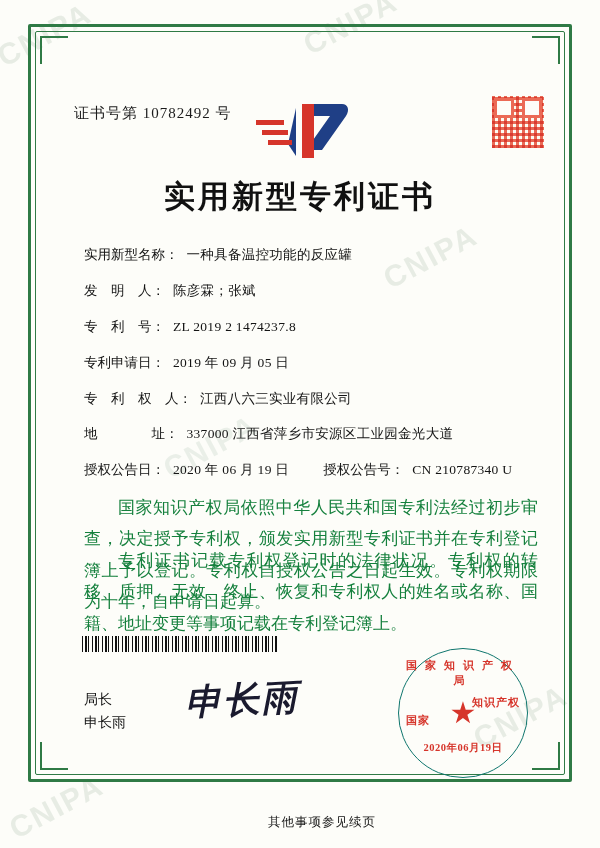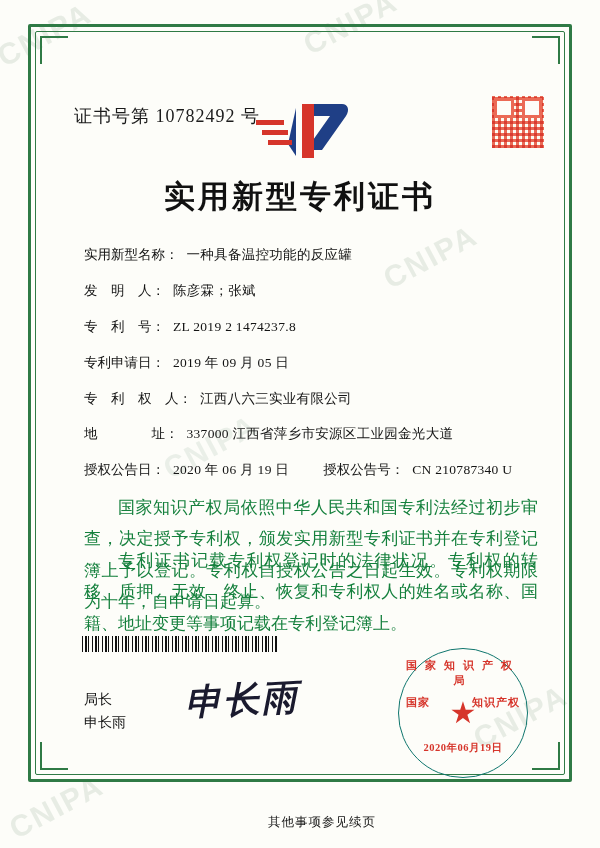--- a/index.html
+++ b/index.html
@@ -57,21 +57,21 @@
   }
   .corner.tl { left: 40px;  top: 36px;  border-right: none; border-bottom: none; }
   .corner.tr { right: 40px; top: 36px;  border-left: none;  border-bottom: none; }
   .corner.bl { left: 40px;  bottom: 78px; border-right: none; border-top: none; }
   .corner.br { right: 40px; bottom: 78px; border-left: none;  border-top: none; }
 
   
   .cert-no {
     position: absolute;
     left: 74px; top: 104px;
-    font-size: 18px;
+    font-size: 15px;
     color: #1b1b1b;
     letter-spacing: 1px;
   }
   .qr {
     position: absolute;
     right: 56px; top: 96px;
     width: 52px; height: 52px;
     background:
       repeating-linear-gradient(90deg,#e8513a 0 3px,#fdfdf9 3px 6px),
       repeating-linear-gradient(0deg,#e8513a 0 3px,#fdfdf9 3px 6px);
@@ -201,21 +201,21 @@
     letter-spacing: 8px;
   }
   .seal-text-top { top: 9px; }
   .seal-side {
     position: absolute;
     top: 46px;
     font-size: 11px;
     font-weight: bold;
     letter-spacing: 1px;
   }
-  .seal-side.l { left: 7px; }
+  .seal-side.l { left: 7px; margin-top: 18px; }
   .seal-side.r { right: 7px; }
   .seal-date {
     position: absolute;
     left: 50%; top: 92px;
     transform: translateX(-50%);
     font-size: 10.5px;
     font-weight: bold;
     white-space: nowrap;
     letter-spacing: .5px;
   }

